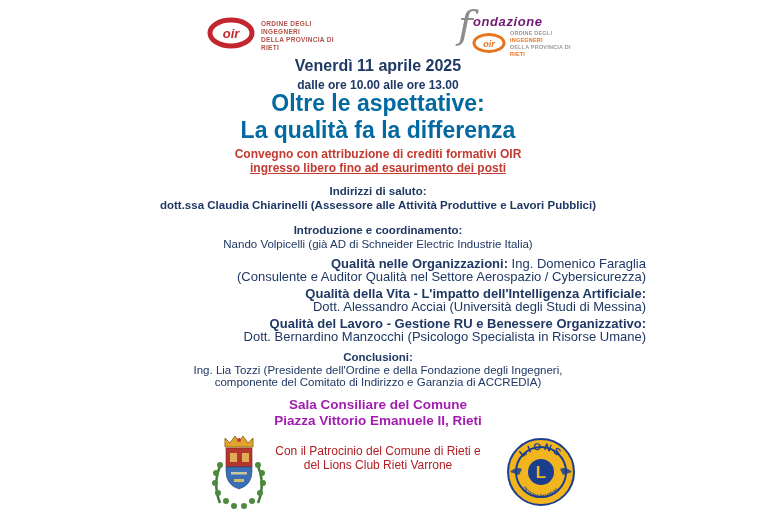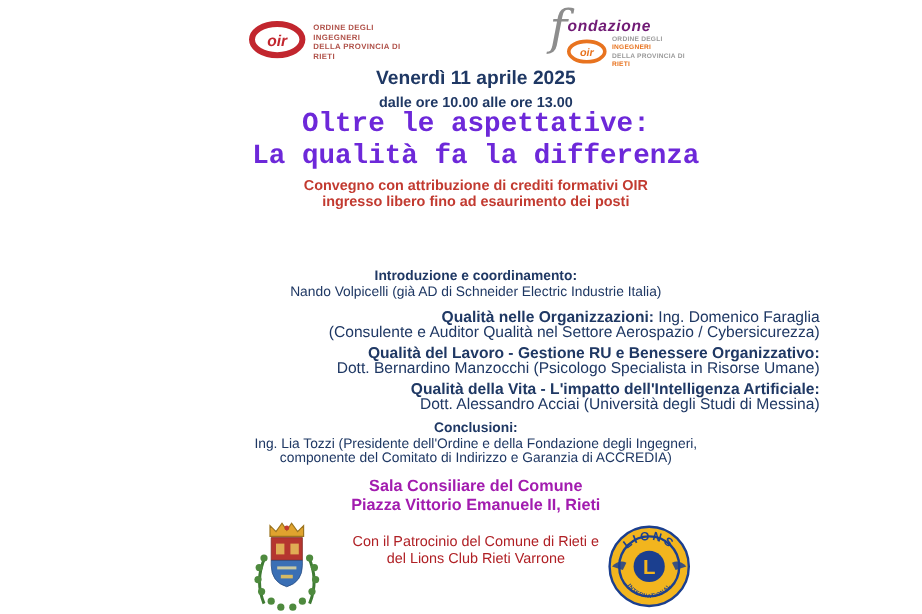--- a/index.html
+++ b/index.html
@@ -13,26 +13,26 @@
   .logo-right{position:absolute;top:10px;left:458px;width:116px;height:50px;text-align:left;}
   .fz-f{position:absolute;left:0px;top:-6px;font-family:"DejaVu Serif", serif;font-style:italic;
         font-size:40px;line-height:40px;color:#8d8d8d;font-weight:normal;}
   .fz-script{position:absolute;left:15px;top:4px;font-style:italic;font-weight:bold;
         font-size:13px;color:#701a75;letter-spacing:.6px;}
   .fz-oval{position:absolute;left:13px;top:22px;}
   .fz-lines{position:absolute;left:52px;top:20px;font-size:5.5px;line-height:7px;font-weight:bold;letter-spacing:.2px;}
   .fz-lines .g{color:#9a9a9a;}
   .fz-lines .o{color:#E8731F;}
   
-  .row{position:absolute;left:0;right:0;padding-left:37px;}
+  .row{position:absolute;left:0;right:0;}
   .date-line{font-size:16px;font-weight:bold;color:#1F3864;}
   .time-line{font-size:12px;font-weight:bold;color:#1F3864;margin-top:3px;}
-  .title-block{top:90px;color:#6d28d9;font-weight:bold;font-size:23px;line-height:27px;font-family:Liberation Mono, monospace;}
+  .title-block{top:90px;color:#0369a1;font-weight:bold;font-size:23px;line-height:27px;}
   .subtitle-block{top:147px;color:#C23A30;font-size:12px;line-height:14px;font-weight:bold;}
-  .underlined{}
+  .underlined{text-decoration:underline;}
   .greet-block{top:185px;font-size:11.5px;line-height:13.5px;font-weight:bold;}
   .intro-block{top:224px;font-size:11.5px;line-height:13.5px;}
   .intro-block .lbl{font-weight:bold;}
   .talks-block{top:258px;left:237px;right:auto;text-align:right;font-size:13px;line-height:12.5px;}
   .talk{margin-bottom:5px;}
   .talk .lbl{font-weight:bold;}
   .concl-block{top:351px;font-size:11.5px;line-height:12.5px;text-align:center;}
   .concl-block .lbl{font-weight:bold;}
   .venue-block{top:397px;color:#a21caf;font-weight:bold;font-size:13.5px;line-height:16px;}
   
@@ -81,38 +81,42 @@
   <div class="row title-block">
     <div>Oltre le aspettative:</div>
     <div>La qualità fa la differenza</div>
   </div>
 
   <div class="row subtitle-block">
     <div>Convegno con attribuzione di crediti formativi OIR</div>
     <div class="underlined">ingresso libero fino ad esaurimento dei posti</div>
   </div>
 
+  <div class="row greet-block">
+    <div>Indirizzi di saluto:</div>
+    <div>dott.ssa Claudia Chiarinelli (Assessore alle Attività Produttive e Lavori Pubblici)</div>
+  </div>
 
   <div class="row intro-block">
     <div class="lbl">Introduzione e coordinamento:</div>
     <div>Nando Volpicelli (già AD di Schneider Electric Industrie Italia)</div>
   </div>
 
   <div class="row talks-block">
     <div class="talk">
       <div><span class="lbl">Qualità nelle Organizzazioni:</span> <span>Ing. Domenico Faraglia</span></div>
       <div>(Consulente e Auditor Qualità nel Settore Aerospazio / Cybersicurezza)</div>
     </div>
     <div class="talk">
+      <div><span class="lbl">Qualità della Vita - L'impatto dell'Intelligenza Artificiale:</span> <span></span></div>
+      <div>Dott. Alessandro Acciai (Università degli Studi di Messina)</div>
+    </div>
+    <div class="talk">
       <div><span class="lbl">Qualità del Lavoro - Gestione RU e Benessere Organizzativo:</span> <span></span></div>
       <div>Dott. Bernardino Manzocchi (Psicologo Specialista in Risorse Umane)</div>
-    </div>
-    <div class="talk">
-      <div><span class="lbl">Qualità della Vita - L'impatto dell'Intelligenza Artificiale:</span> <span></span></div>
-      <div>Dott. Alessandro Acciai (Università degli Studi di Messina)</div>
     </div>
   </div>
 
   <div class="row concl-block">
     <div class="lbl">Conclusioni:</div>
     <div>Ing. Lia Tozzi (Presidente dell'Ordine e della Fondazione degli Ingegneri,</div>
     <div>componente del Comitato di Indirizzo e Garanzia di ACCREDIA)</div>
   </div>
 
   <div class="row venue-block">

